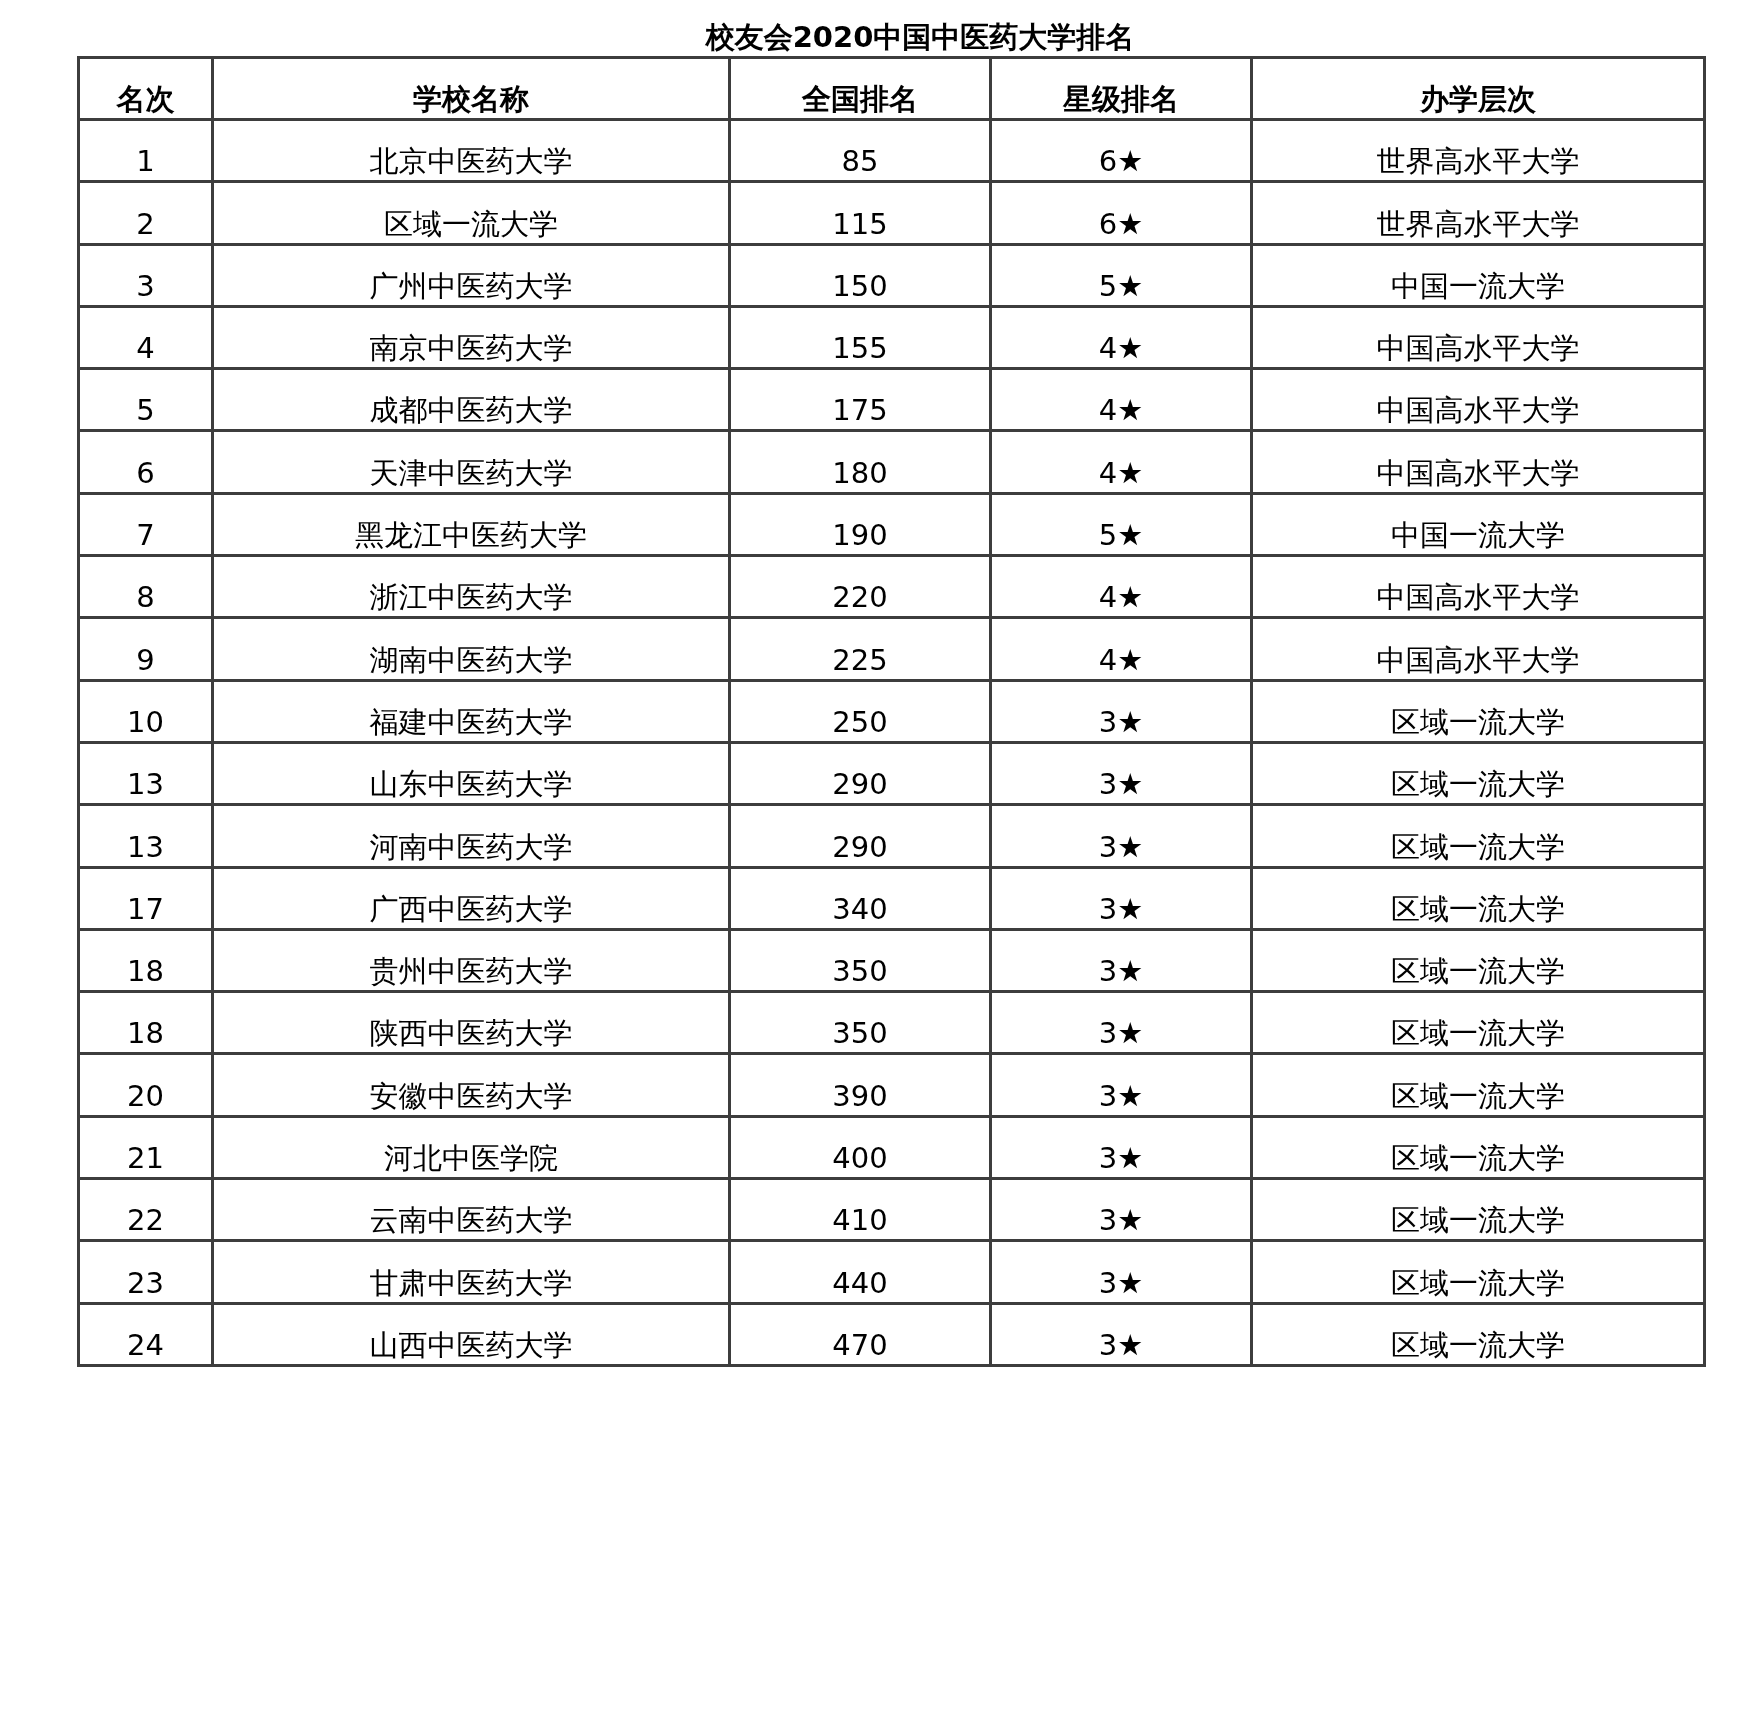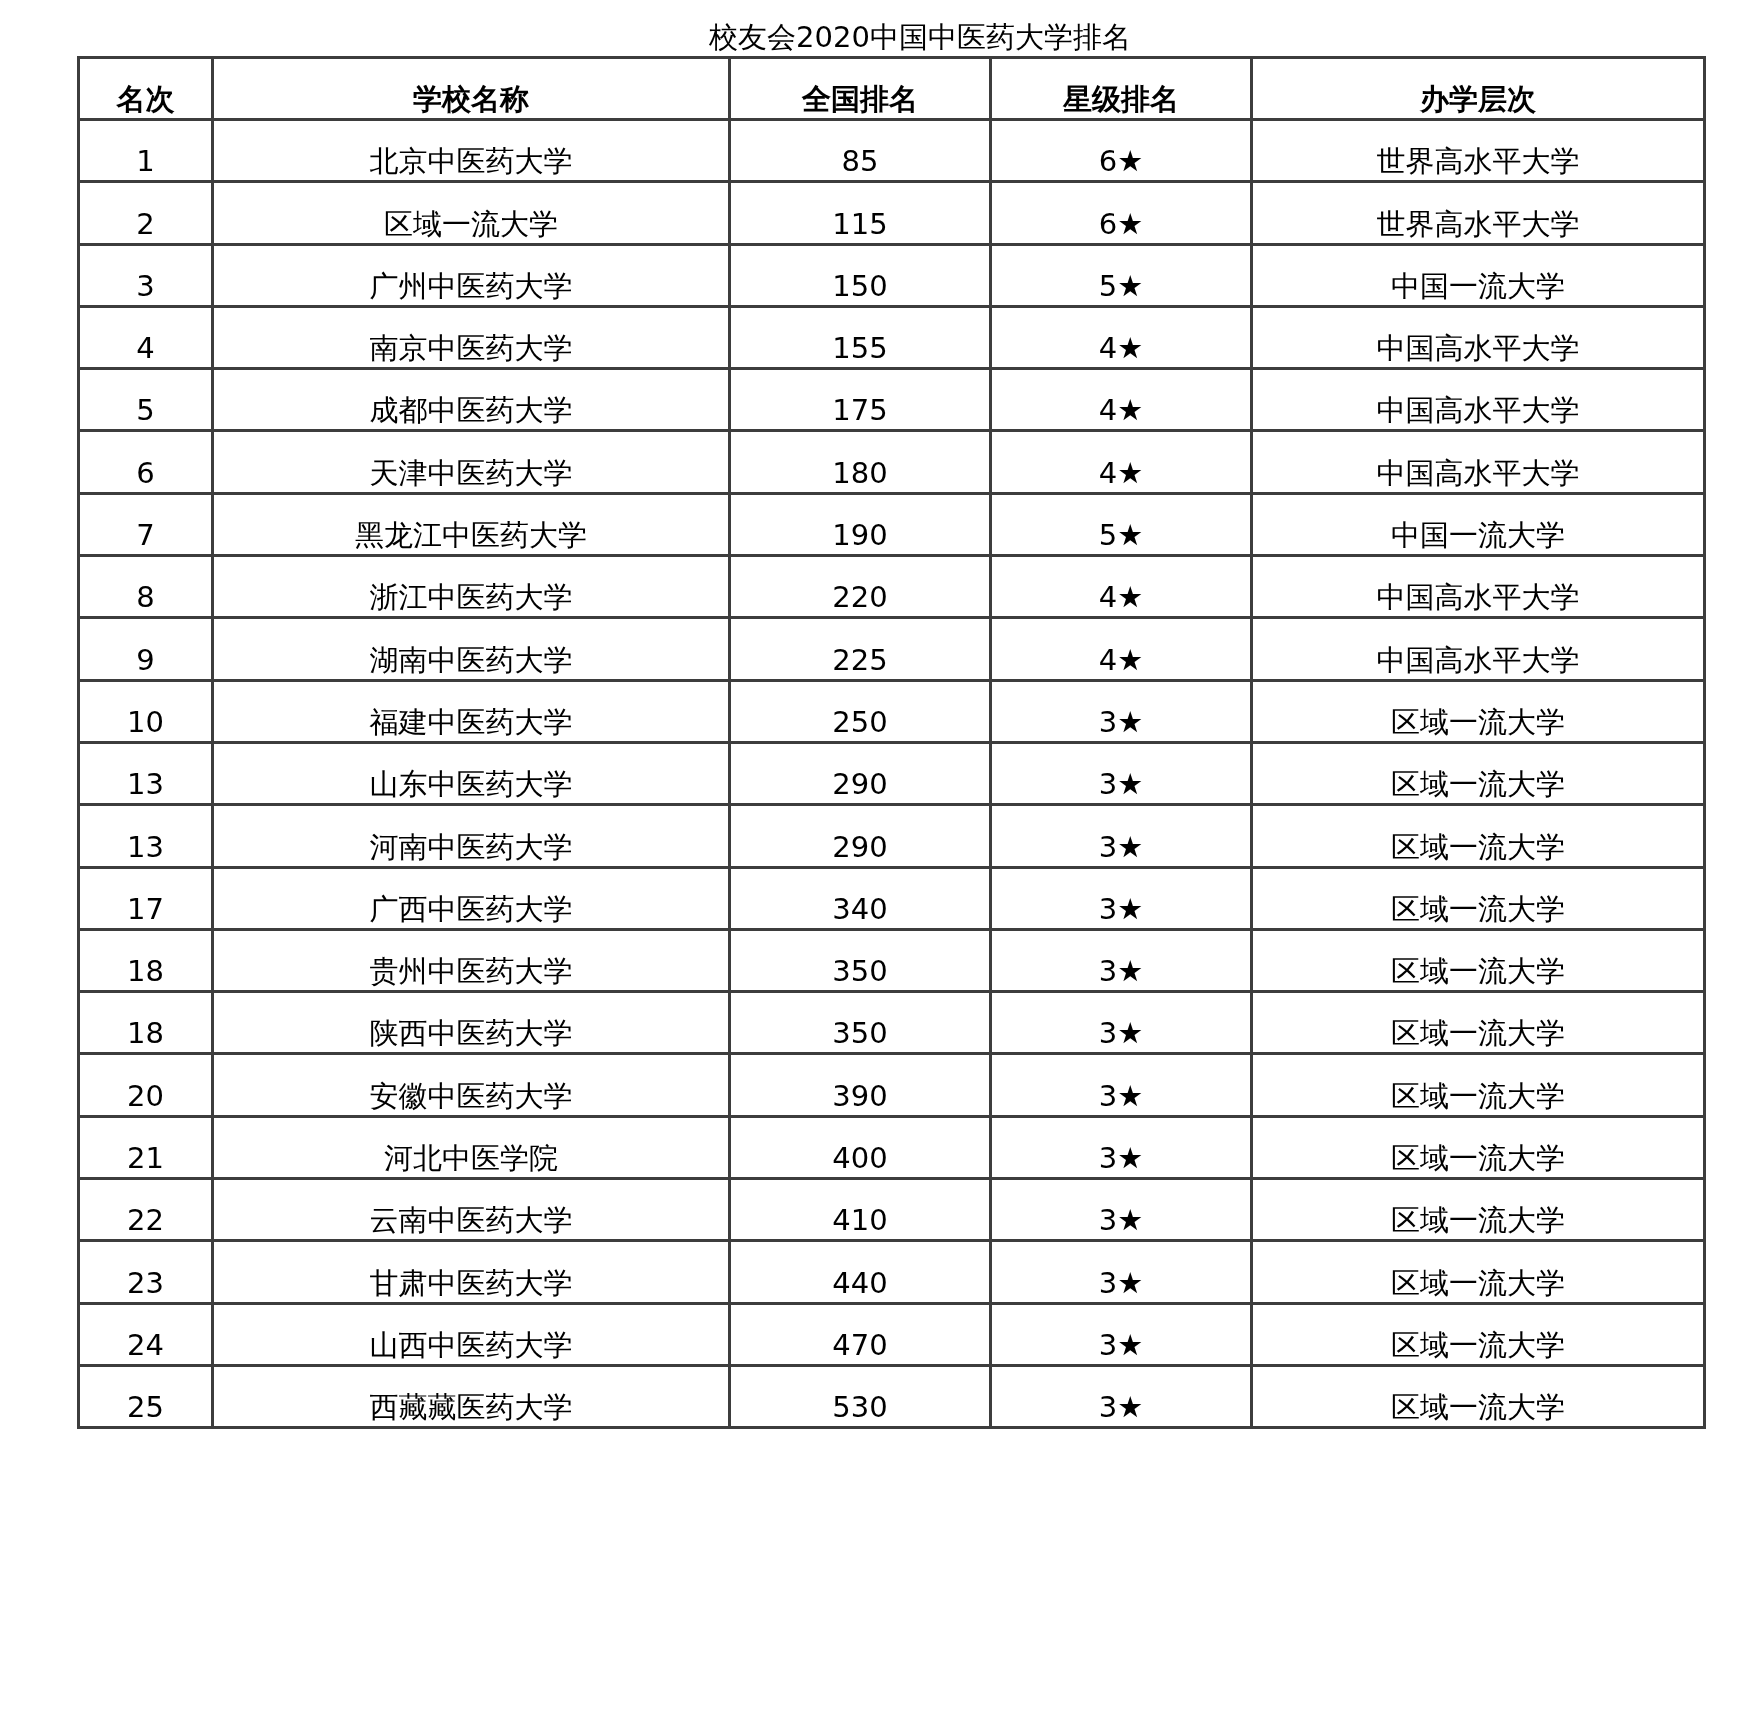--- a/index.html
+++ b/index.html
@@ -1,19 +1,19 @@
 <!DOCTYPE html>
 <html><head>
 <meta charset="utf-8">
 <style>
   html, body { margin: 0; padding: 0; background: #ffffff; }
   body { width: 1757px; height: 1734px; position: relative; overflow: hidden;
          font-family: "DejaVu Sans", "Liberation Sans", sans-serif; color: #000; }
   .title { position: absolute; left: 77px; width: 1626px; top: 18px; height: 38px;
-           text-align: center; font-weight: normal; font-size: 29px; line-height: 38px;
+           text-align: center; font-weight: bold; font-size: 29px; line-height: 38px;
            padding-left: 60px; box-sizing: border-box; }
   table.rank { position: absolute; left: 77px; top: 56px; width: 1626px;
                border-collapse: collapse; table-layout: fixed; border-radius: 11px; }
   table.rank th, table.rank td { border: 3px solid #3d3d3d; text-align: center;
                padding: 0; box-sizing: border-box; }
   table.rank th { height: 62px; font-weight: bold; font-size: 29px;
                   vertical-align: bottom; padding-bottom: 2px; line-height: 34px; }
   table.rank td { height: 62.3px; font-size: 29px; vertical-align: bottom;
                   padding-bottom: 2px; line-height: 34px; }
   col.c1 { width: 134px; } col.c2 { width: 517px; } col.c3 { width: 261px; }
@@ -175,21 +175,14 @@
         <td>3★</td>
         <td>区域一流大学</td>
       </tr>
       <tr>
         <td>24</td>
         <td>山西中医药大学</td>
         <td>470</td>
         <td>3★</td>
         <td>区域一流大学</td>
       </tr>
-      <tr>
-        <td>25</td>
-        <td>西藏藏医药大学</td>
-        <td>530</td>
-        <td>3★</td>
-        <td>区域一流大学</td>
-      </tr>
     </tbody>
 </table>
 
 </body></html>

